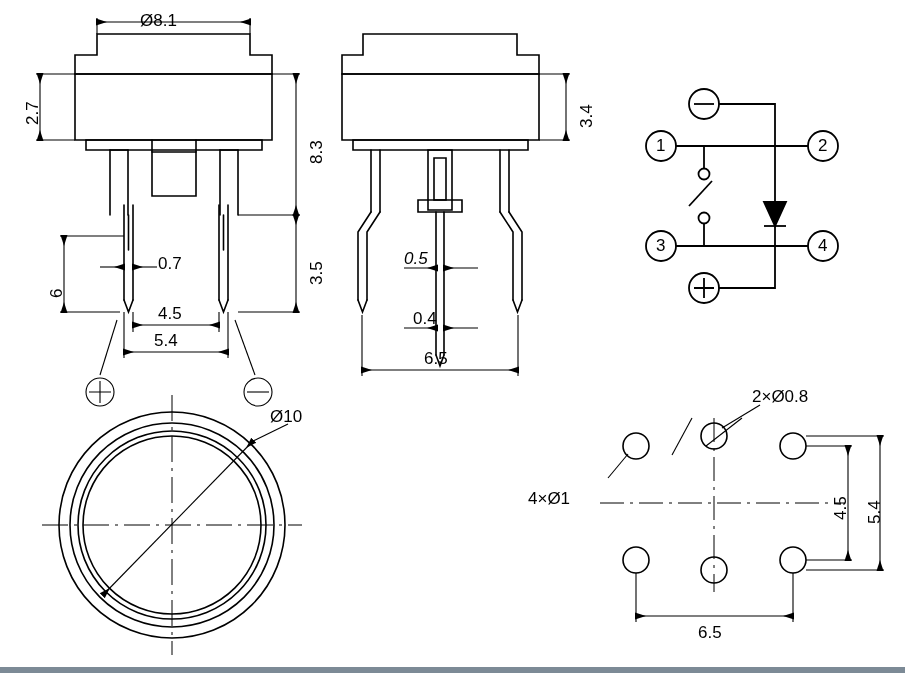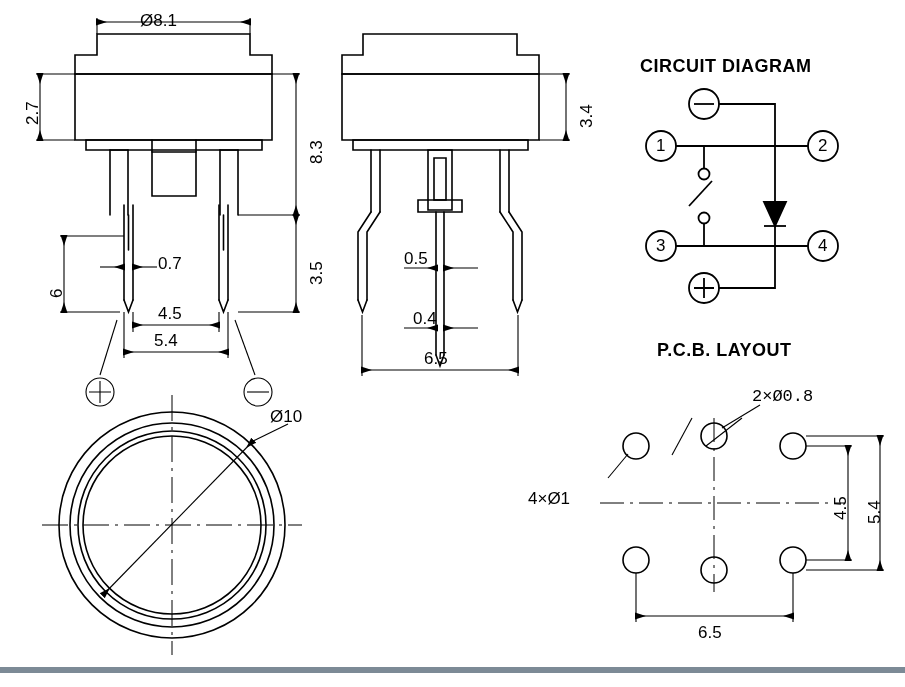--- a/index.html
+++ b/index.html
@@ -234,44 +234,42 @@
       <path d="M806,446 L852,446 M806,560 L852,560"></path>
 
       <path d="M880,436 L880,570" marker-start="url(#arrOut)" marker-end="url(#arrIn)"></path>
       <path d="M806,436 L884,436 M806,570 L884,570"></path>
 
       <path d="M636,616 L793,616" marker-start="url(#arrOut)" marker-end="url(#arrIn)"></path>
       <path d="M636,573 L636,622 M793,573 L793,622"></path>
     </g>
   </svg>
 
-  <div class="hdr" style="left:640px; top:56px;">CIRCUIT DIAGRAM</div>
-  <div class="hdr" style="left:657px; top:340px;">P.C.B. LAYOUT</div>
 
   <div class="lbl" style="left:140px; top:12px;">Ø8.1</div>
   <div class="lbl rot" style="left:24px; top:125px;">2.7</div>
   <div class="lbl rot" style="left:308px; top:164px;">8.3</div>
   <div class="lbl rot" style="left:308px; top:285px;">3.5</div>
   <div class="lbl rot" style="left:48px; top:298px;">6</div>
   <div class="lbl" style="left:158px; top:255px;">0.7</div>
   <div class="lbl" style="left:158px; top:305px;">4.5</div>
   <div class="lbl" style="left:154px; top:332px;">5.4</div>
 
   <div class="lbl rot" style="left:578px; top:128px;">3.4</div>
-  <div class="lbl" style="left:404px; top:250px;">0.5</div>
+  <div class="lbl" style="left:404px; top:250px;font-style:italic;">0.5</div>
   <div class="lbl" style="left:404px; top:310px;margin-left:9px;">0.4</div>
   <div class="lbl" style="left:424px; top:350px;">6.5</div>
 
   <div class="lbl" style="left:270px; top:408px;">Ø10</div>
 
   <div class="lbl" style="left:656px; top:137px;">1</div>
   <div class="lbl" style="left:818px; top:137px;">2</div>
   <div class="lbl" style="left:656px; top:237px;">3</div>
   <div class="lbl" style="left:818px; top:237px;">4</div>
 
   <div class="lbl" style="left:528px; top:478px;margin-top:12px;">4×Ø1</div>
-  <div class="lbl" style="left:752px; top:388px;font-family:Liberation Mono, monospace;">2×Ø0.8</div>
+  <div class="lbl" style="left:752px; top:388px;">2×Ø0.8</div>
   <div class="lbl rot" style="left:832px; top:520px;">4.5</div>
   <div class="lbl rot" style="left:866px; top:524px;">5.4</div>
   <div class="lbl" style="left:698px; top:624px;">6.5</div>
 
   <div class="bottombar"></div>
 </div>
 
 </body></html>

